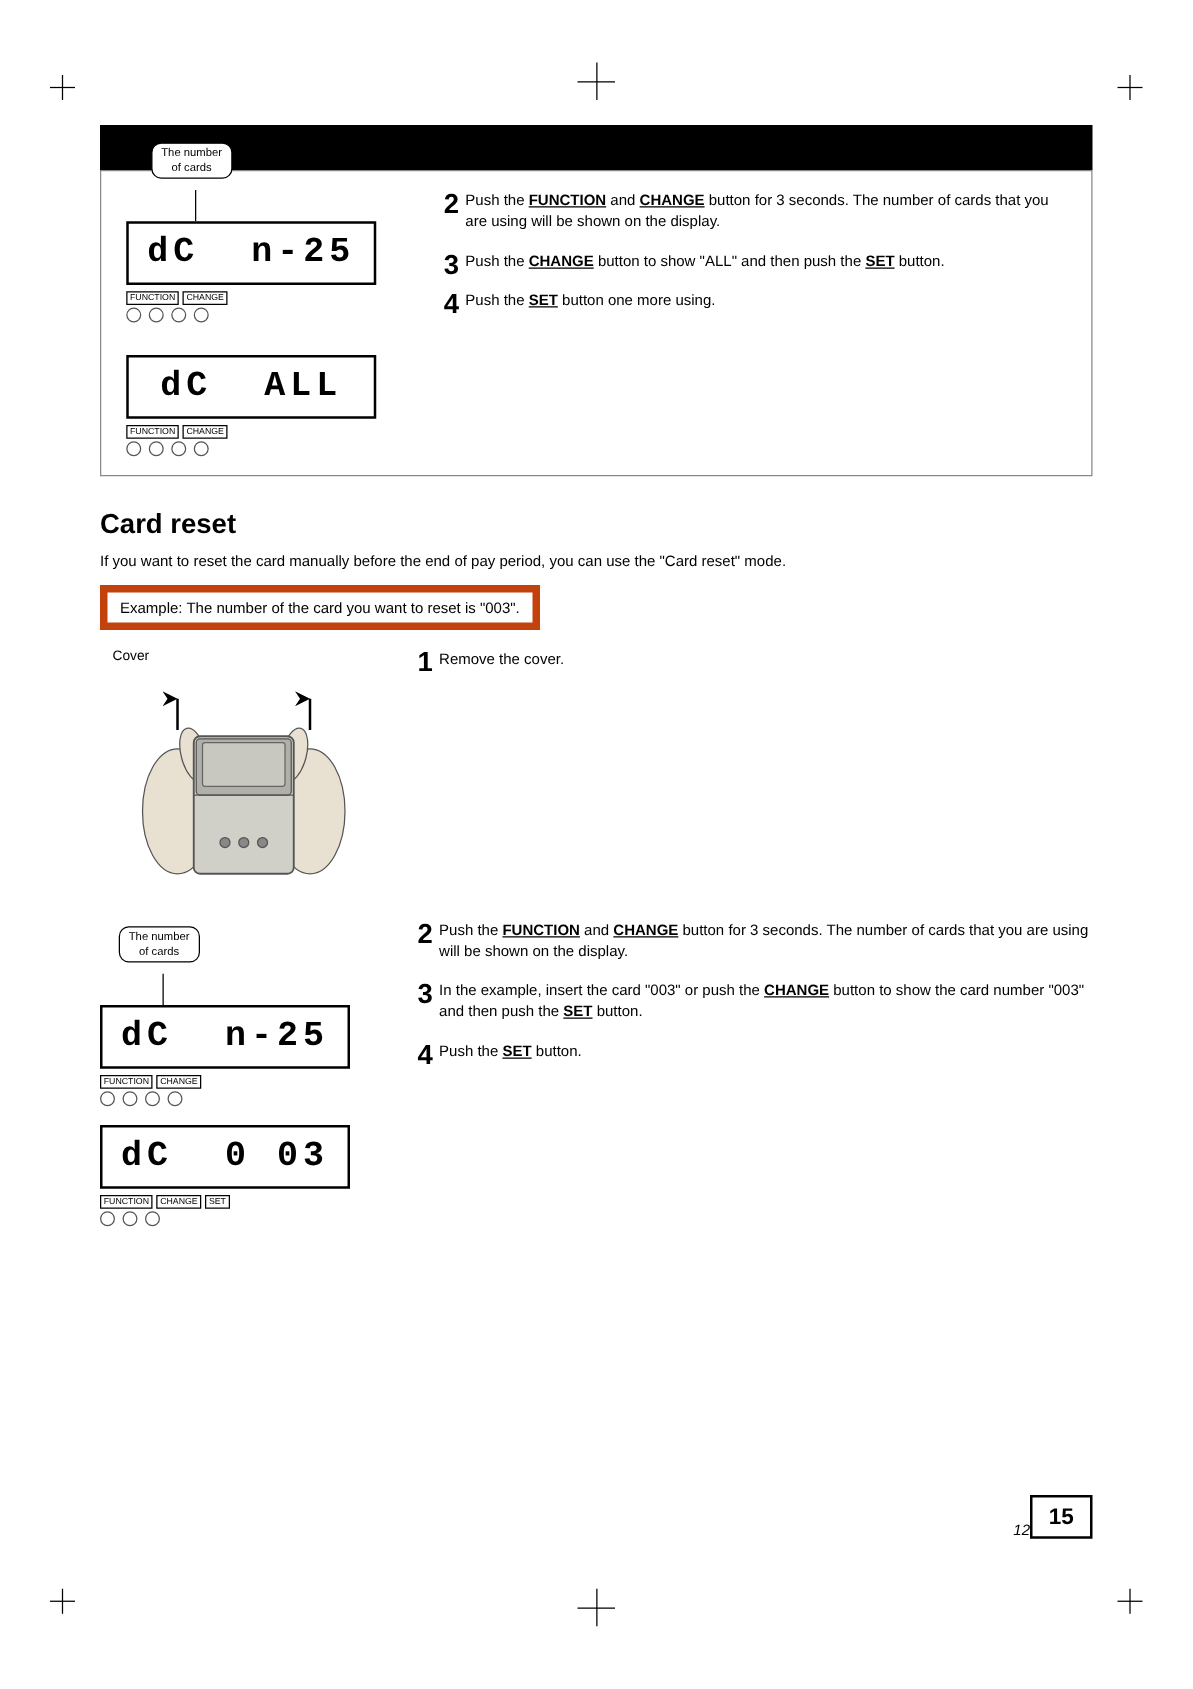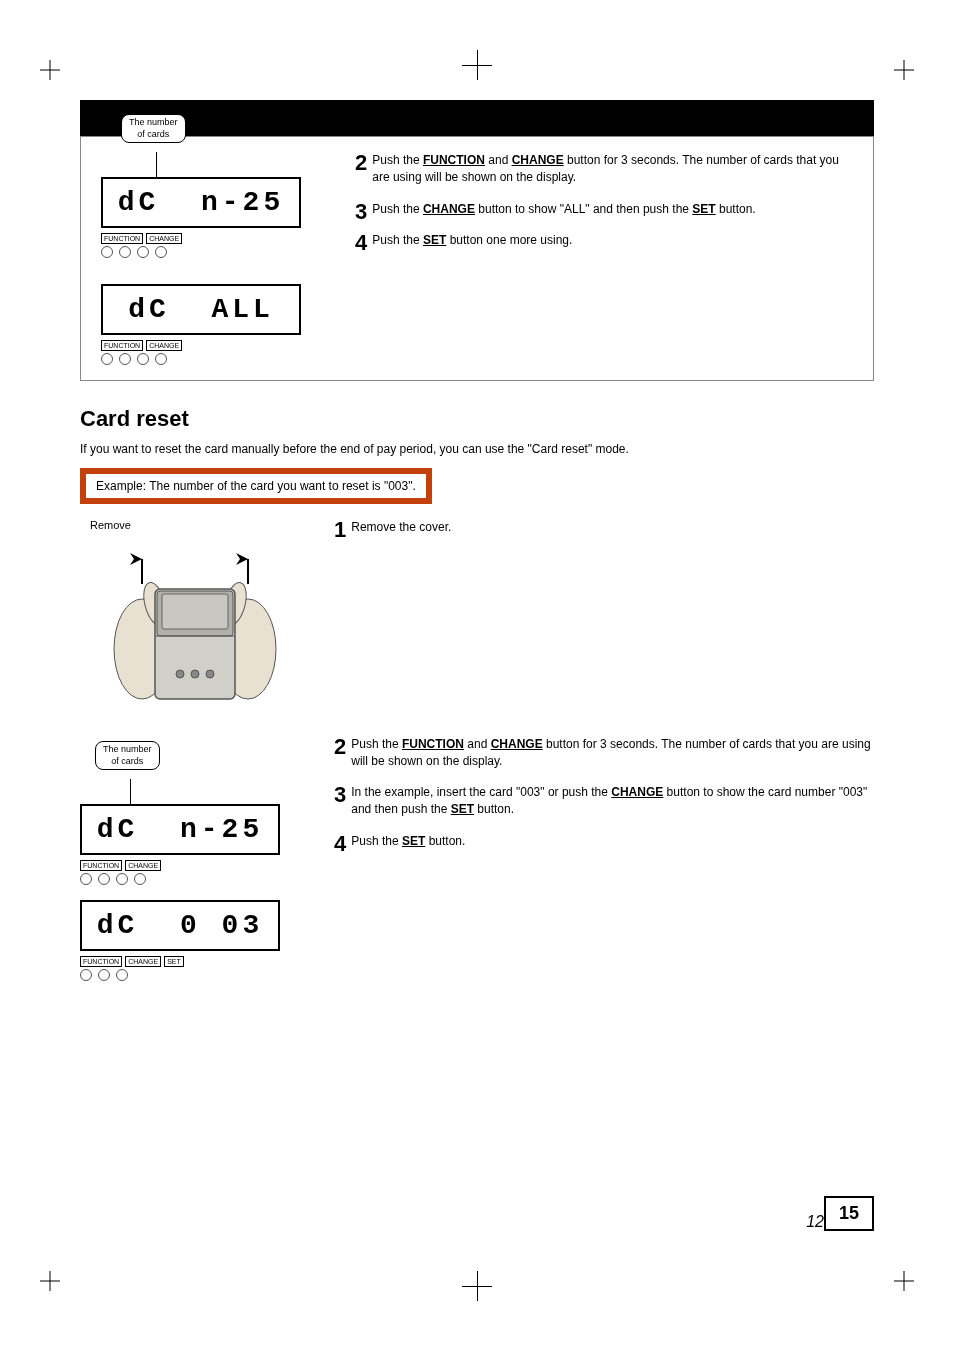--- a/index.html
+++ b/index.html
@@ -154,21 +154,21 @@
       border: 2px solid #000;
       padding: 5px 13px;
       font-size: 18px;
       font-weight: bold;
     }
 
     .page-num-12 {
       position: absolute;
       bottom: 20px;
       right: 50px;
-      font-size: 16px;
+      font-size: 12px;
       font-style: italic;
       text-align: right;
     }
 
     .func-change-row {
       display: flex;
       gap: 3px;
       margin: 2px 0 2px 0;
       align-items: center;
     }
@@ -305,21 +305,21 @@
       <h2 class="section-title">Card reset</h2>
       <p class="section-desc">If you want to reset the card manually before the end of pay period, you can use the "Card reset" mode.</p>
       <div class="example-box">Example: The number of the card you want to reset is "003".</div>
 
       <div class="two-col">
 
         <div class="left-col">
 
           <div style="position:relative; margin-bottom: 15px; text-align:center;">
 
-            <div style="position:absolute; top:0; left:10px; font-size:11px;">Remove</div>
+            <div style="position:absolute; top:0; left:10px; font-size:11px;">Cover</div>
 
             <svg width="190" height="230" viewBox="0 0 190 230" style="display:block; margin: 0 auto;">
 
               <g>
 
                 <ellipse cx="42" cy="130" rx="28" ry="50" fill="#e8e0d0" stroke="#555" stroke-width="1"></ellipse>
 
                 <ellipse cx="55" cy="85" rx="10" ry="22" fill="#e8e0d0" stroke="#555" stroke-width="1" transform="rotate(-15,55,85)"></ellipse>
 
                 <line x1="42" y1="65" x2="42" y2="40" stroke="#000" stroke-width="2" marker-end="url(#arrow)"></line>

